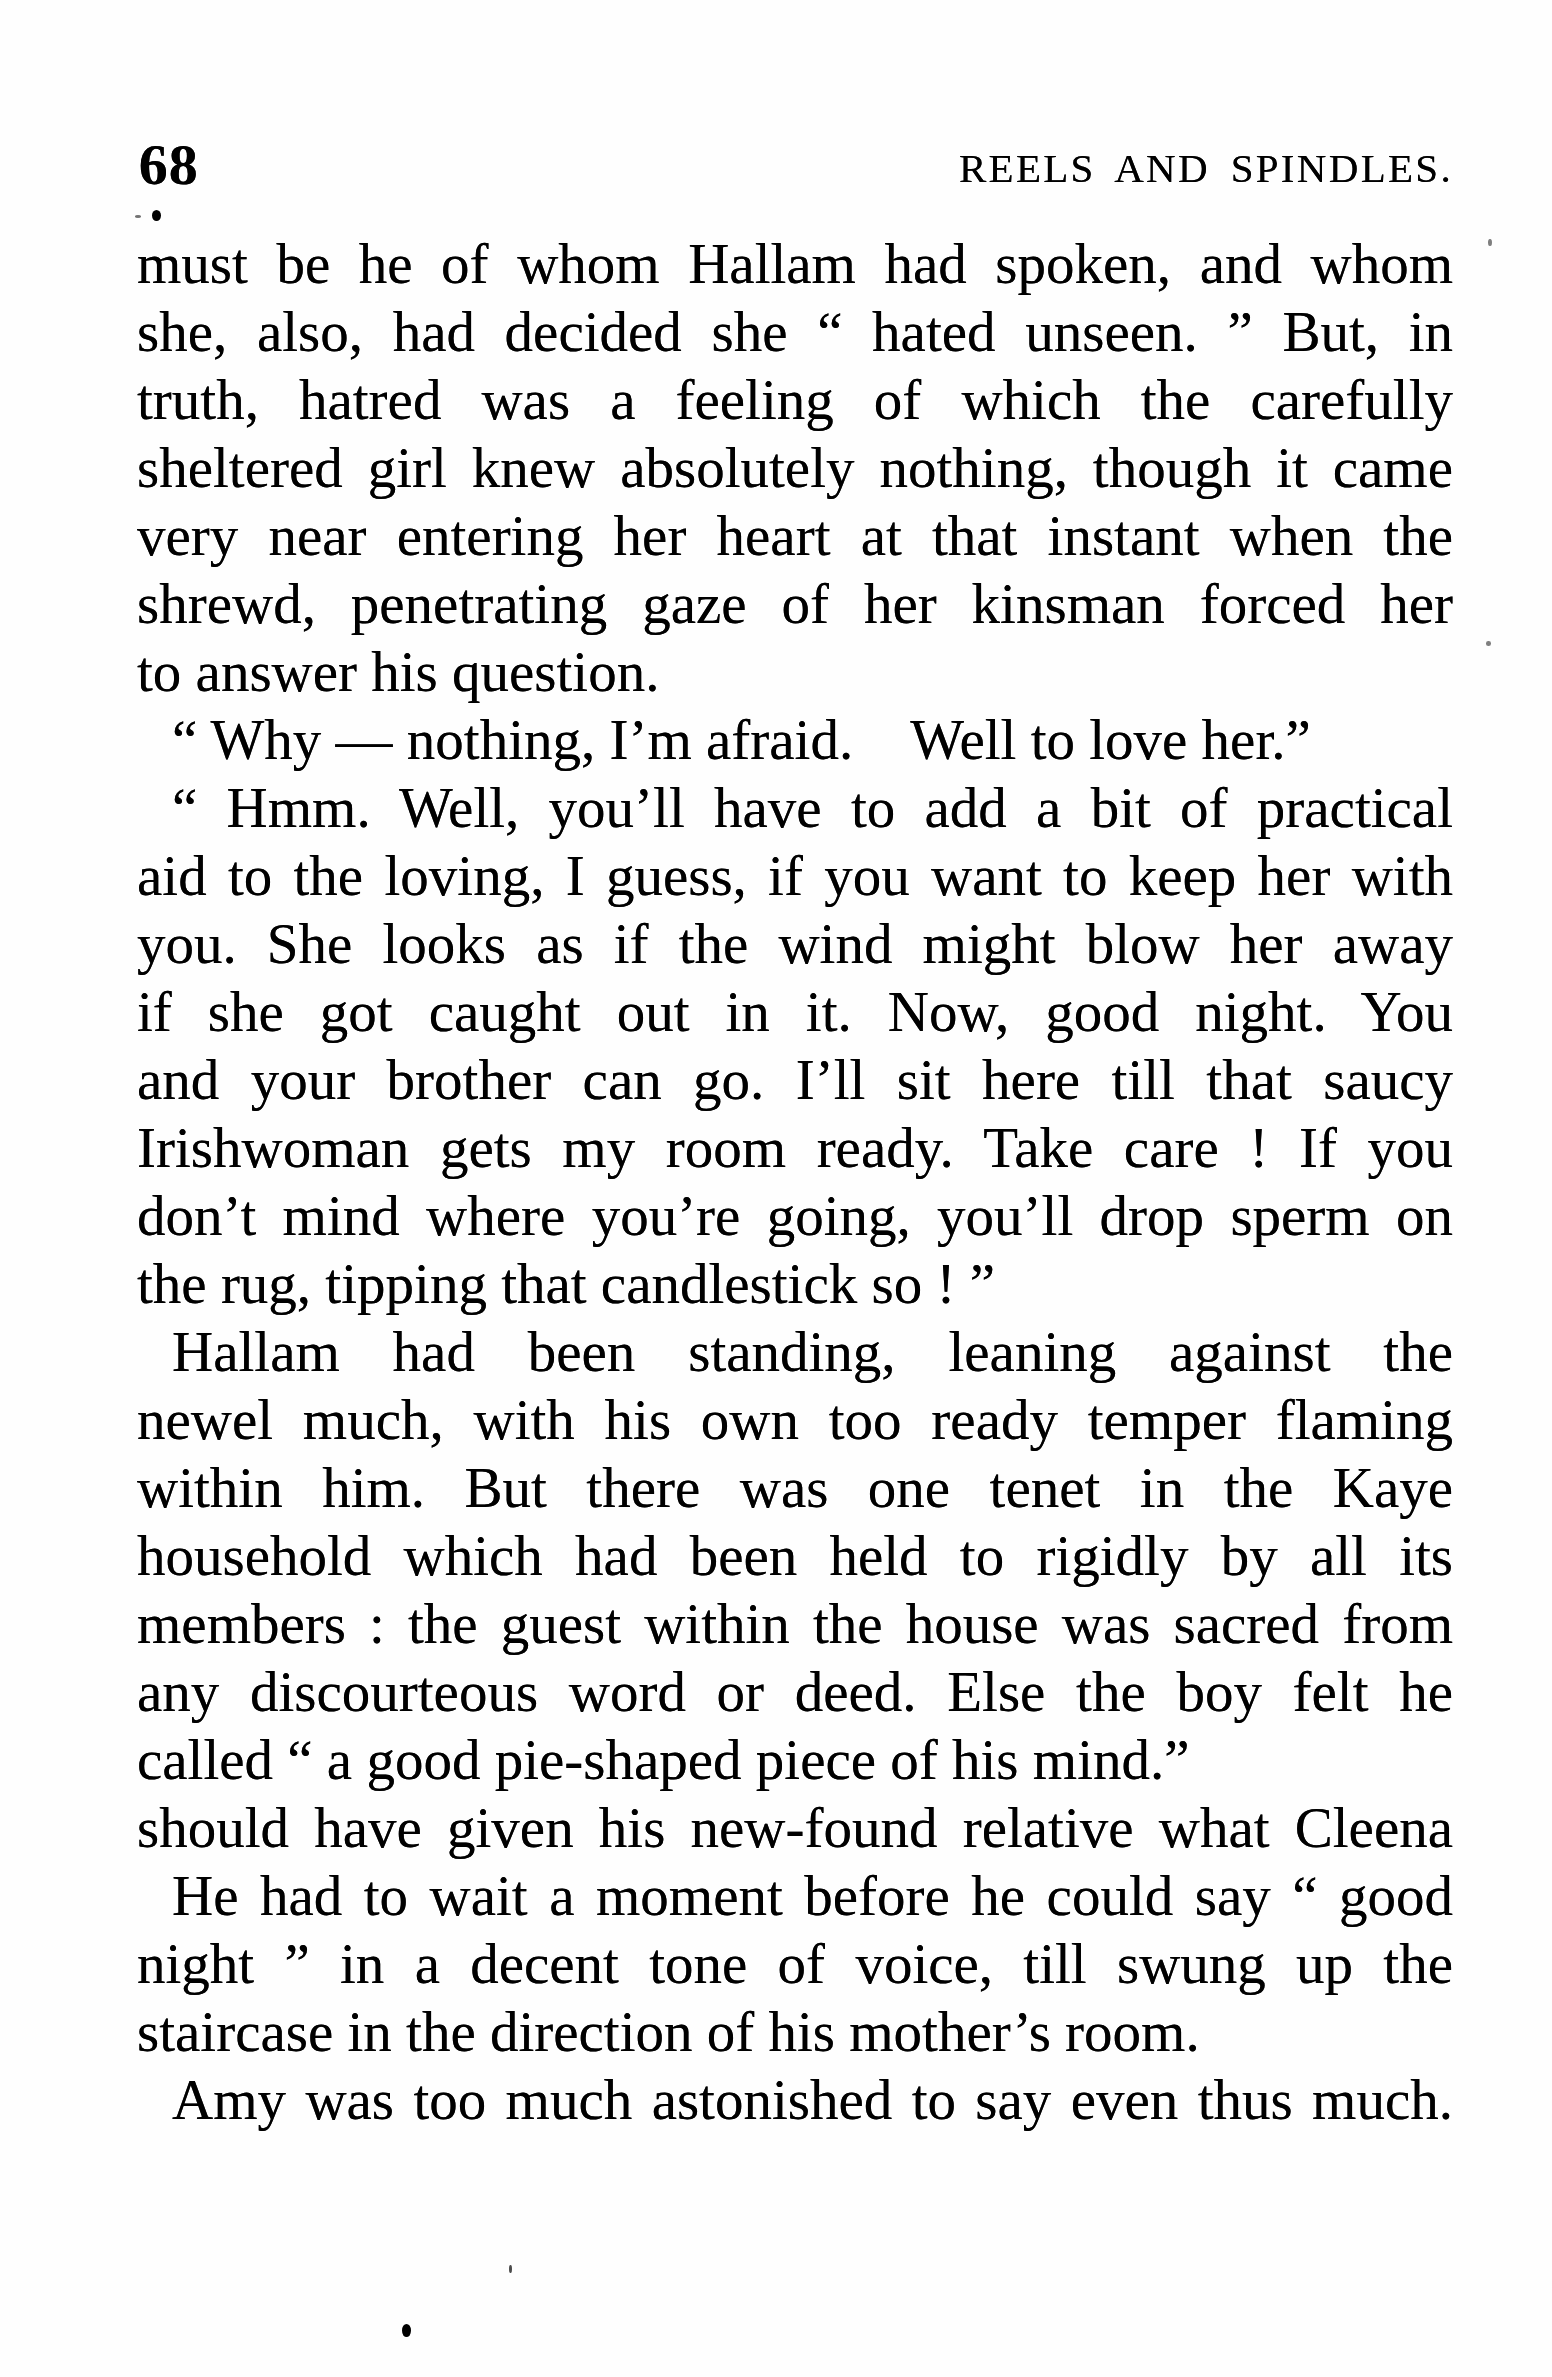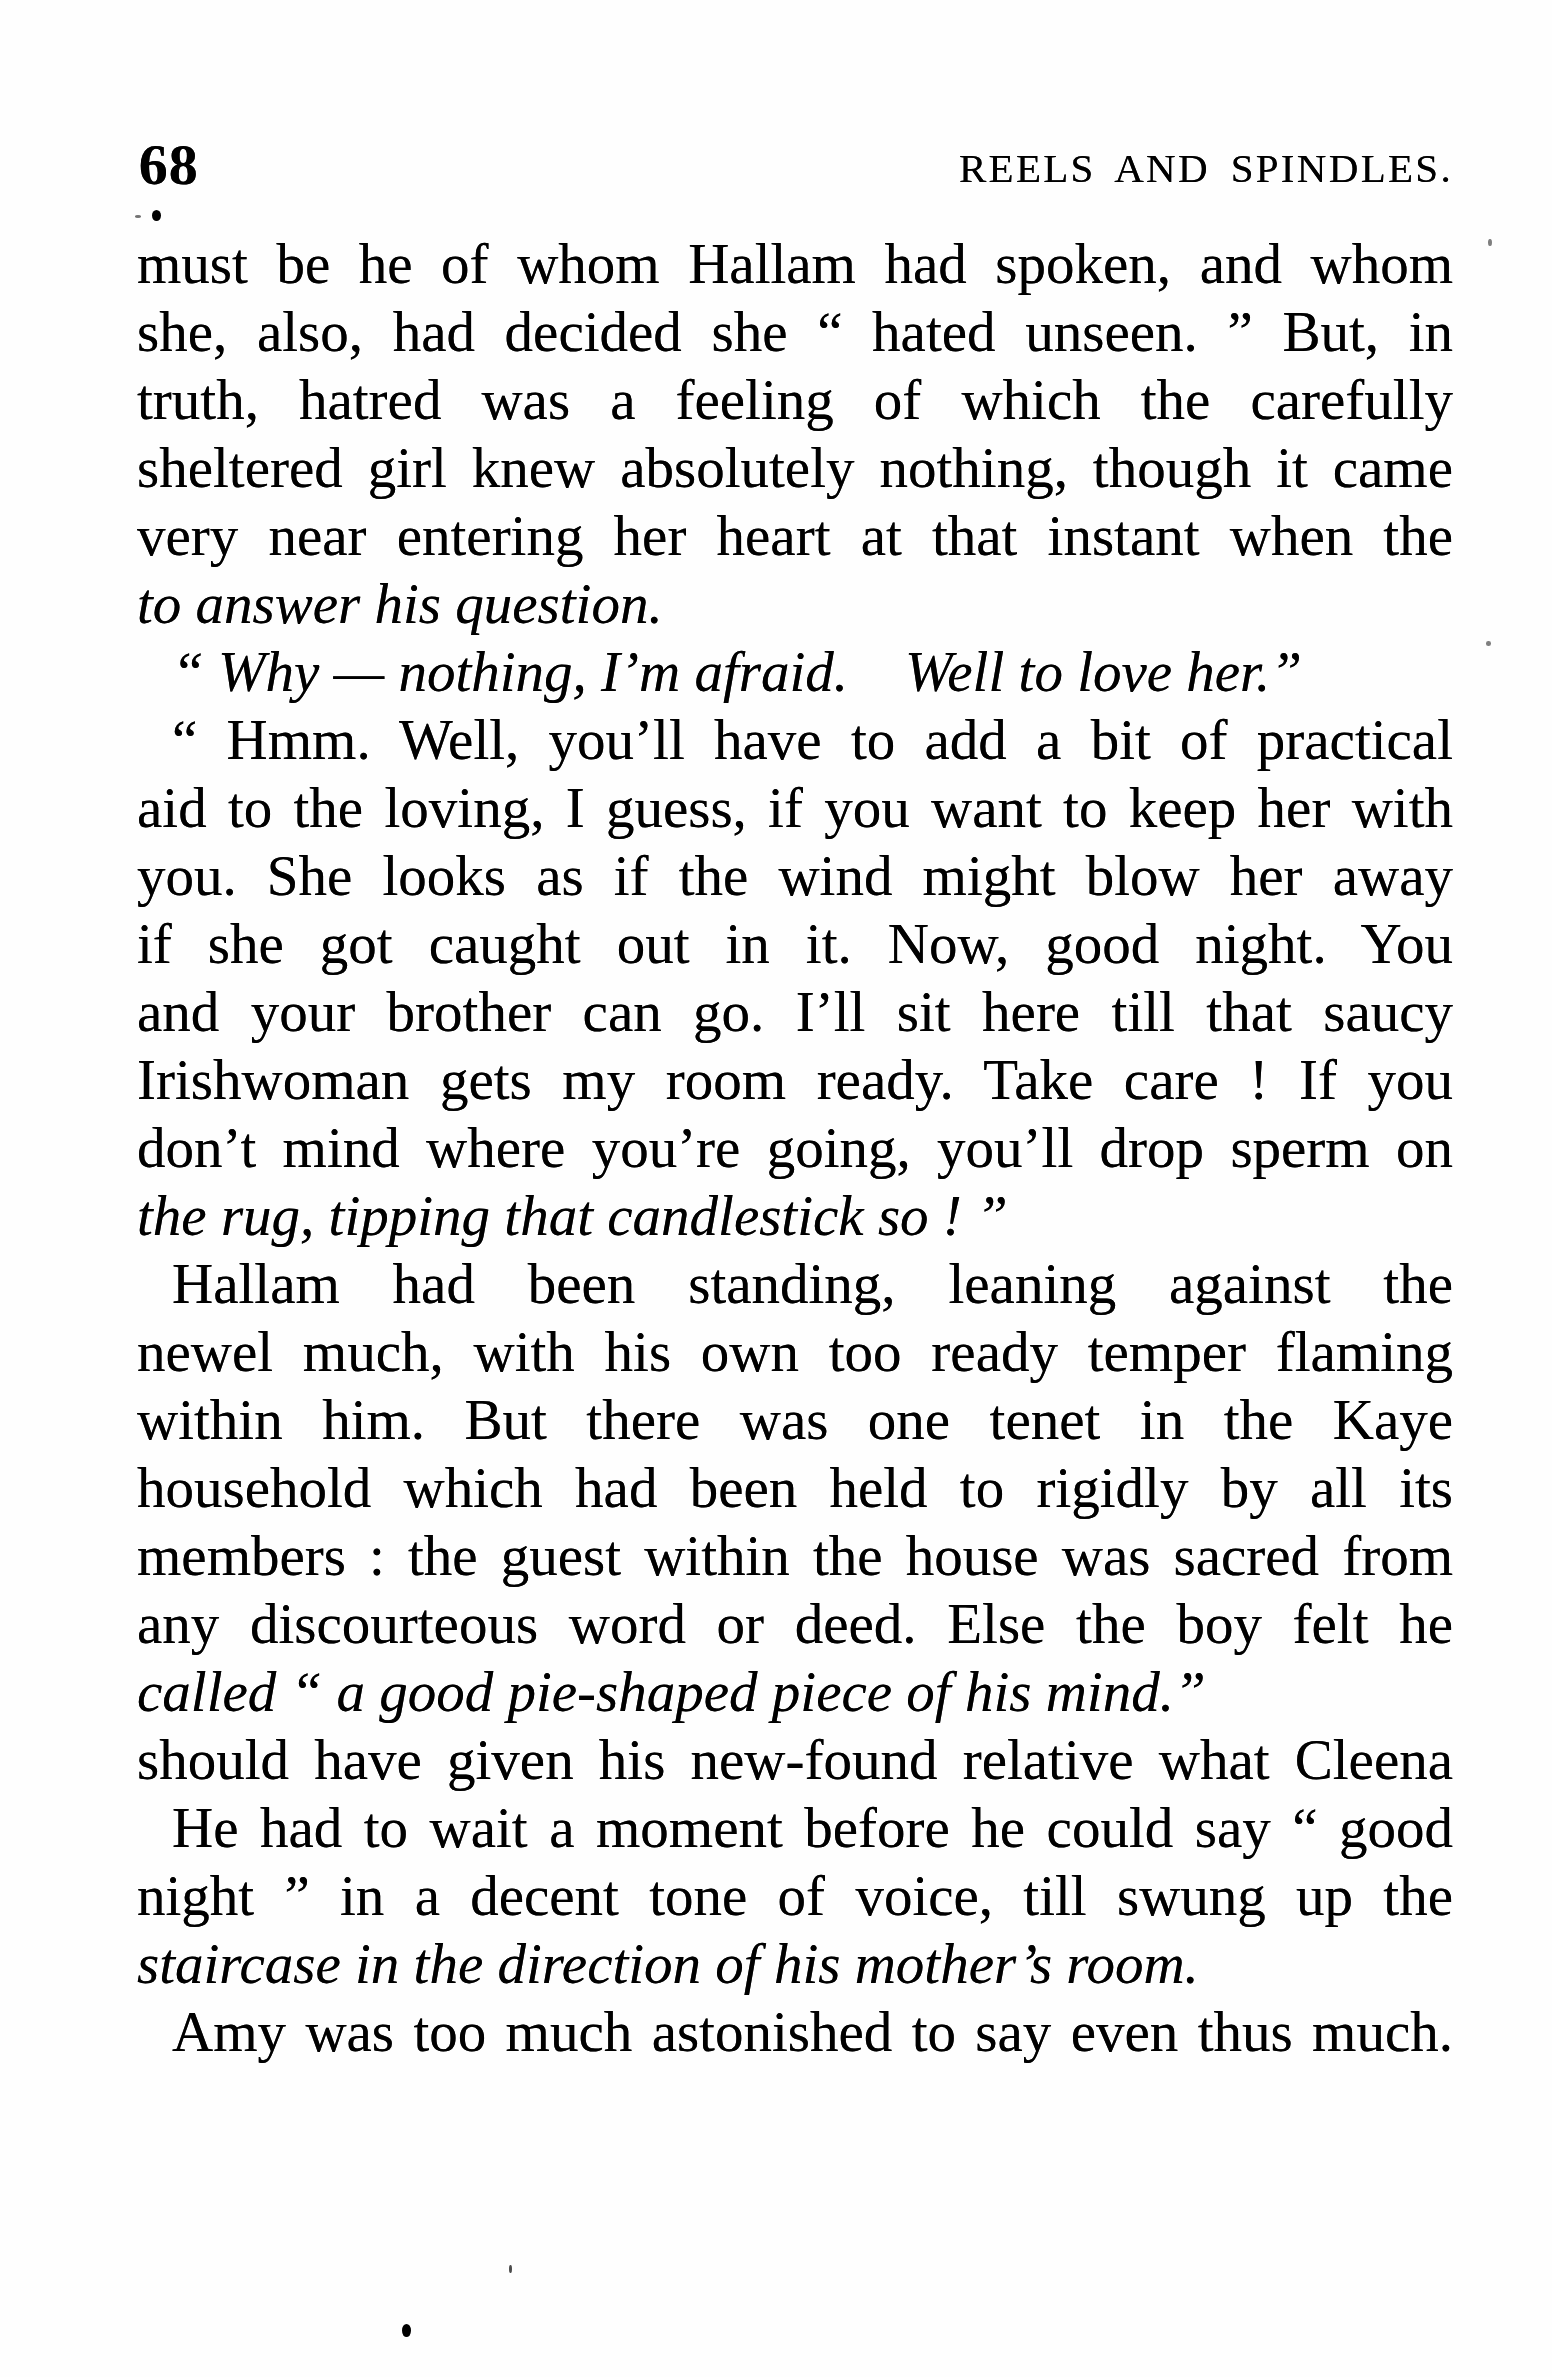--- a/index.html
+++ b/index.html
@@ -57,21 +57,20 @@
     font-size: 57px;
     line-height: 68px;
     height: 68px;
     text-align: justify;
     text-align-last: justify;
     white-space: normal;
     text-shadow: 0 0 0.5px rgba(0,0,0,0.75);
   }
   .line.end {
     text-align-last: left;
-    font-style: italic;
   }
   .line.indent {
     text-indent: 35px;
   }
   .speck {
     position: absolute;
     background: #000;
     border-radius: 50%;
   }
   .speck.a { left: 135px; top: 215px; width: 6.4px;  height: 2.7px;  opacity: .55; }
@@ -92,20 +91,21 @@
       <span class="page-number">68</span>
       <span class="running-title">REELS AND SPINDLES.</span>
     </div>
 
     <div class="body-text">
       <div class="line">must be he of whom Hallam had spoken, and whom</div>
       <div class="line">she, also, had decided she “ hated unseen. ” But, in</div>
       <div class="line">truth, hatred was a feeling of which the carefully</div>
       <div class="line">sheltered girl knew absolutely nothing, though it came</div>
       <div class="line">very near entering her heart at that instant when the</div>
+      <div class="line">shrewd, penetrating gaze of her kinsman forced her</div>
       <div class="line end">to answer his question.</div>
       <div class="line indent end">“ Why — nothing, I’m afraid. Well to love her.”</div>
       <div class="line indent">“ Hmm. Well, you’ll have to add a bit of practical</div>
       <div class="line">aid to the loving, I guess, if you want to keep her with</div>
       <div class="line">you. She looks as if the wind might blow her away</div>
       <div class="line">if she got caught out in it. Now, good night. You</div>
       <div class="line">and your brother can go. I’ll sit here till that saucy</div>
       <div class="line">Irishwoman gets my room ready. Take care ! If you</div>
       <div class="line">don’t mind where you’re going, you’ll drop sperm on</div>
       <div class="line end">the rug, tipping that candlestick so ! ”</div>

